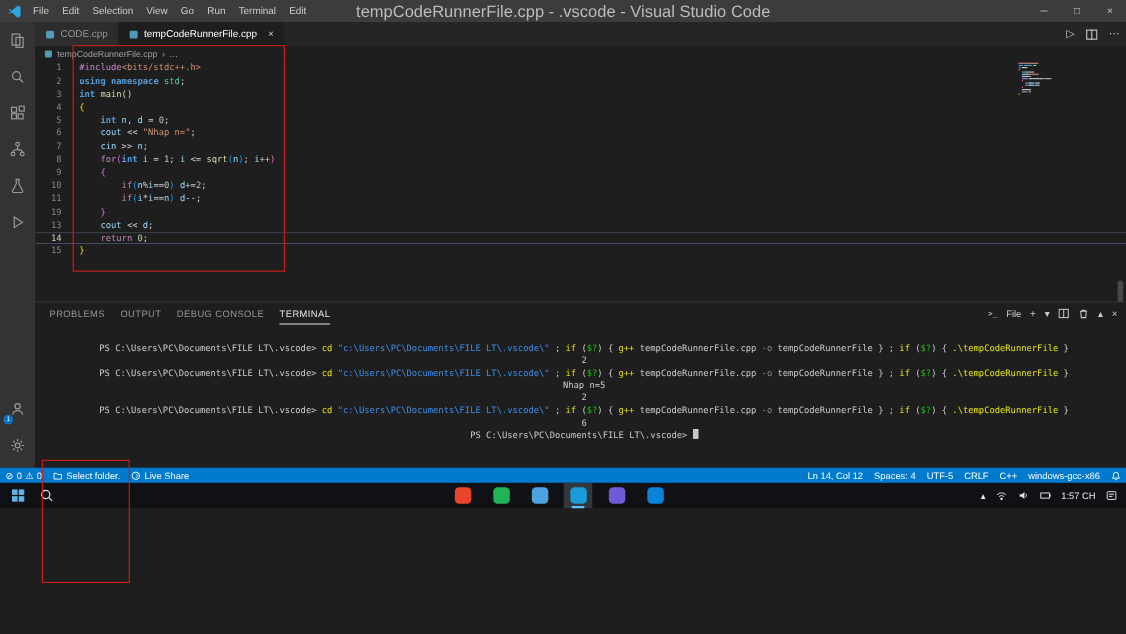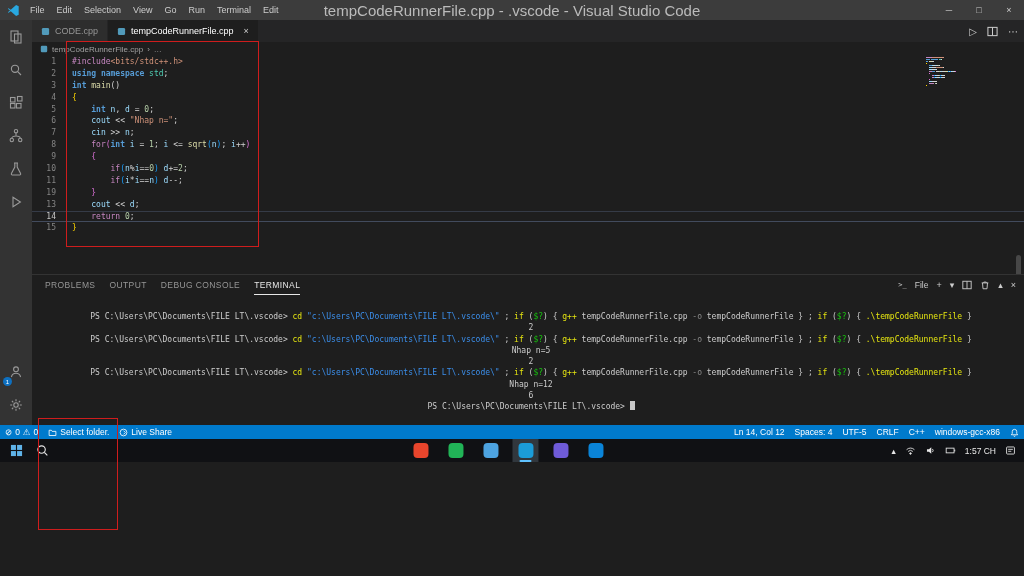--- a/index.html
+++ b/index.html
@@ -273,21 +273,20 @@
           <span>×</span>
         </div>
       </div>
       <div class="terminal">
           <div class="tline"><span class="t-w">PS C:\Users\PC\Documents\FILE LT\.vscode&gt; </span><span class="t-y">cd </span><span class="t-b">"c:\Users\PC\Documents\FILE LT\.vscode\"</span><span class="t-w"> ; </span><span class="t-y">if</span><span class="t-w"> (</span><span class="t-g">$?</span><span class="t-w">) { </span><span class="t-y">g++</span><span class="t-w"> tempCodeRunnerFile.cpp </span><span class="t-gr">-o</span><span class="t-w"> tempCodeRunnerFile } ; </span><span class="t-y">if</span><span class="t-w"> (</span><span class="t-g">$?</span><span class="t-w">) { </span><span class="t-y">.\tempCodeRunnerFile</span><span class="t-w"> }</span></div>
           <div class="tline"><span class="t-w">2</span></div>
           <div class="tline"><span class="t-w">PS C:\Users\PC\Documents\FILE LT\.vscode&gt; </span><span class="t-y">cd </span><span class="t-b">"c:\Users\PC\Documents\FILE LT\.vscode\"</span><span class="t-w"> ; </span><span class="t-y">if</span><span class="t-w"> (</span><span class="t-g">$?</span><span class="t-w">) { </span><span class="t-y">g++</span><span class="t-w"> tempCodeRunnerFile.cpp </span><span class="t-gr">-o</span><span class="t-w"> tempCodeRunnerFile } ; </span><span class="t-y">if</span><span class="t-w"> (</span><span class="t-g">$?</span><span class="t-w">) { </span><span class="t-y">.\tempCodeRunnerFile</span><span class="t-w"> }</span></div>
           <div class="tline"><span class="t-w">Nhap n=5</span></div>
           <div class="tline"><span class="t-w">2</span></div>
           <div class="tline"><span class="t-w">PS C:\Users\PC\Documents\FILE LT\.vscode&gt; </span><span class="t-y">cd </span><span class="t-b">"c:\Users\PC\Documents\FILE LT\.vscode\"</span><span class="t-w"> ; </span><span class="t-y">if</span><span class="t-w"> (</span><span class="t-g">$?</span><span class="t-w">) { </span><span class="t-y">g++</span><span class="t-w"> tempCodeRunnerFile.cpp </span><span class="t-gr">-o</span><span class="t-w"> tempCodeRunnerFile } ; </span><span class="t-y">if</span><span class="t-w"> (</span><span class="t-g">$?</span><span class="t-w">) { </span><span class="t-y">.\tempCodeRunnerFile</span><span class="t-w"> }</span></div>
-          <div class="tline"><span class="t-w">Nhap n=12</span></div>
           <div class="tline"><span class="t-w">6</span></div>
           <div class="tline"><span class="t-w">PS C:\Users\PC\Documents\FILE LT\.vscode&gt; </span><span class="cursor"></span></div>
         </div>
     </div>
   </div>
 </div>
 
 <div class="statusbar">
   <div class="sb-left">
     <div class="sb-item">

